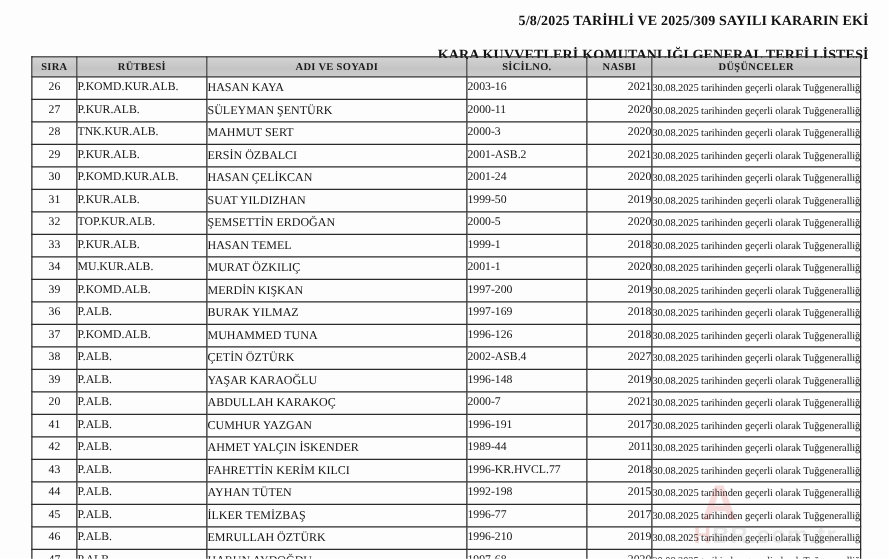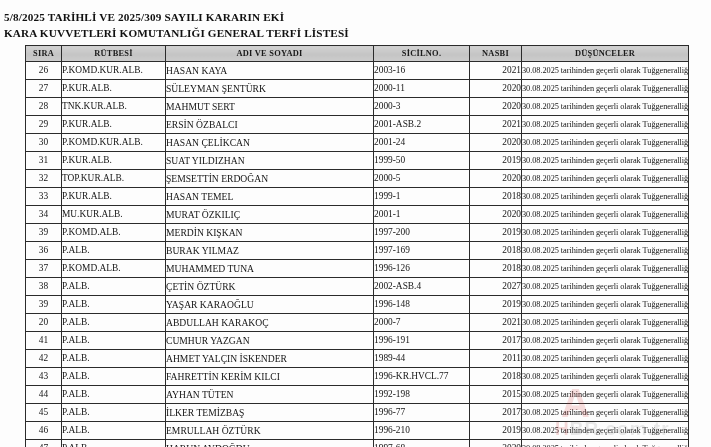--- a/index.html
+++ b/index.html
@@ -20,41 +20,41 @@
     position: relative;
     width: 711px;
     height: 447px;
     background: #fdfdfd;
   }
 
   
   .titles {
     position: absolute;
     top: 10px;
-    left: 4px;
+    left: 16px;
     width: 679px;
-    text-align: left;
+    text-align: right;
   }
   .title-line-1 {
     font-family: "Liberation Serif", serif;
     font-weight: bold;
     font-size: 11.2px;
     letter-spacing: 0.15px;
     color: #111111;
     line-height: 14px;
     white-space: nowrap;
   }
   .title-line-2 {
     font-family: "Liberation Serif", serif;
     font-weight: bold;
     font-size: 11.2px;
     letter-spacing: 0.15px;
     color: #111111;
     line-height: 14px;
-    margin-top: 2px;
+    margin-top: 13px;
     white-space: nowrap;
   }
 
   
   .table-wrap {
     position: absolute;
     left: 25px;
     top: 45px;
     width: 663px;
   }

